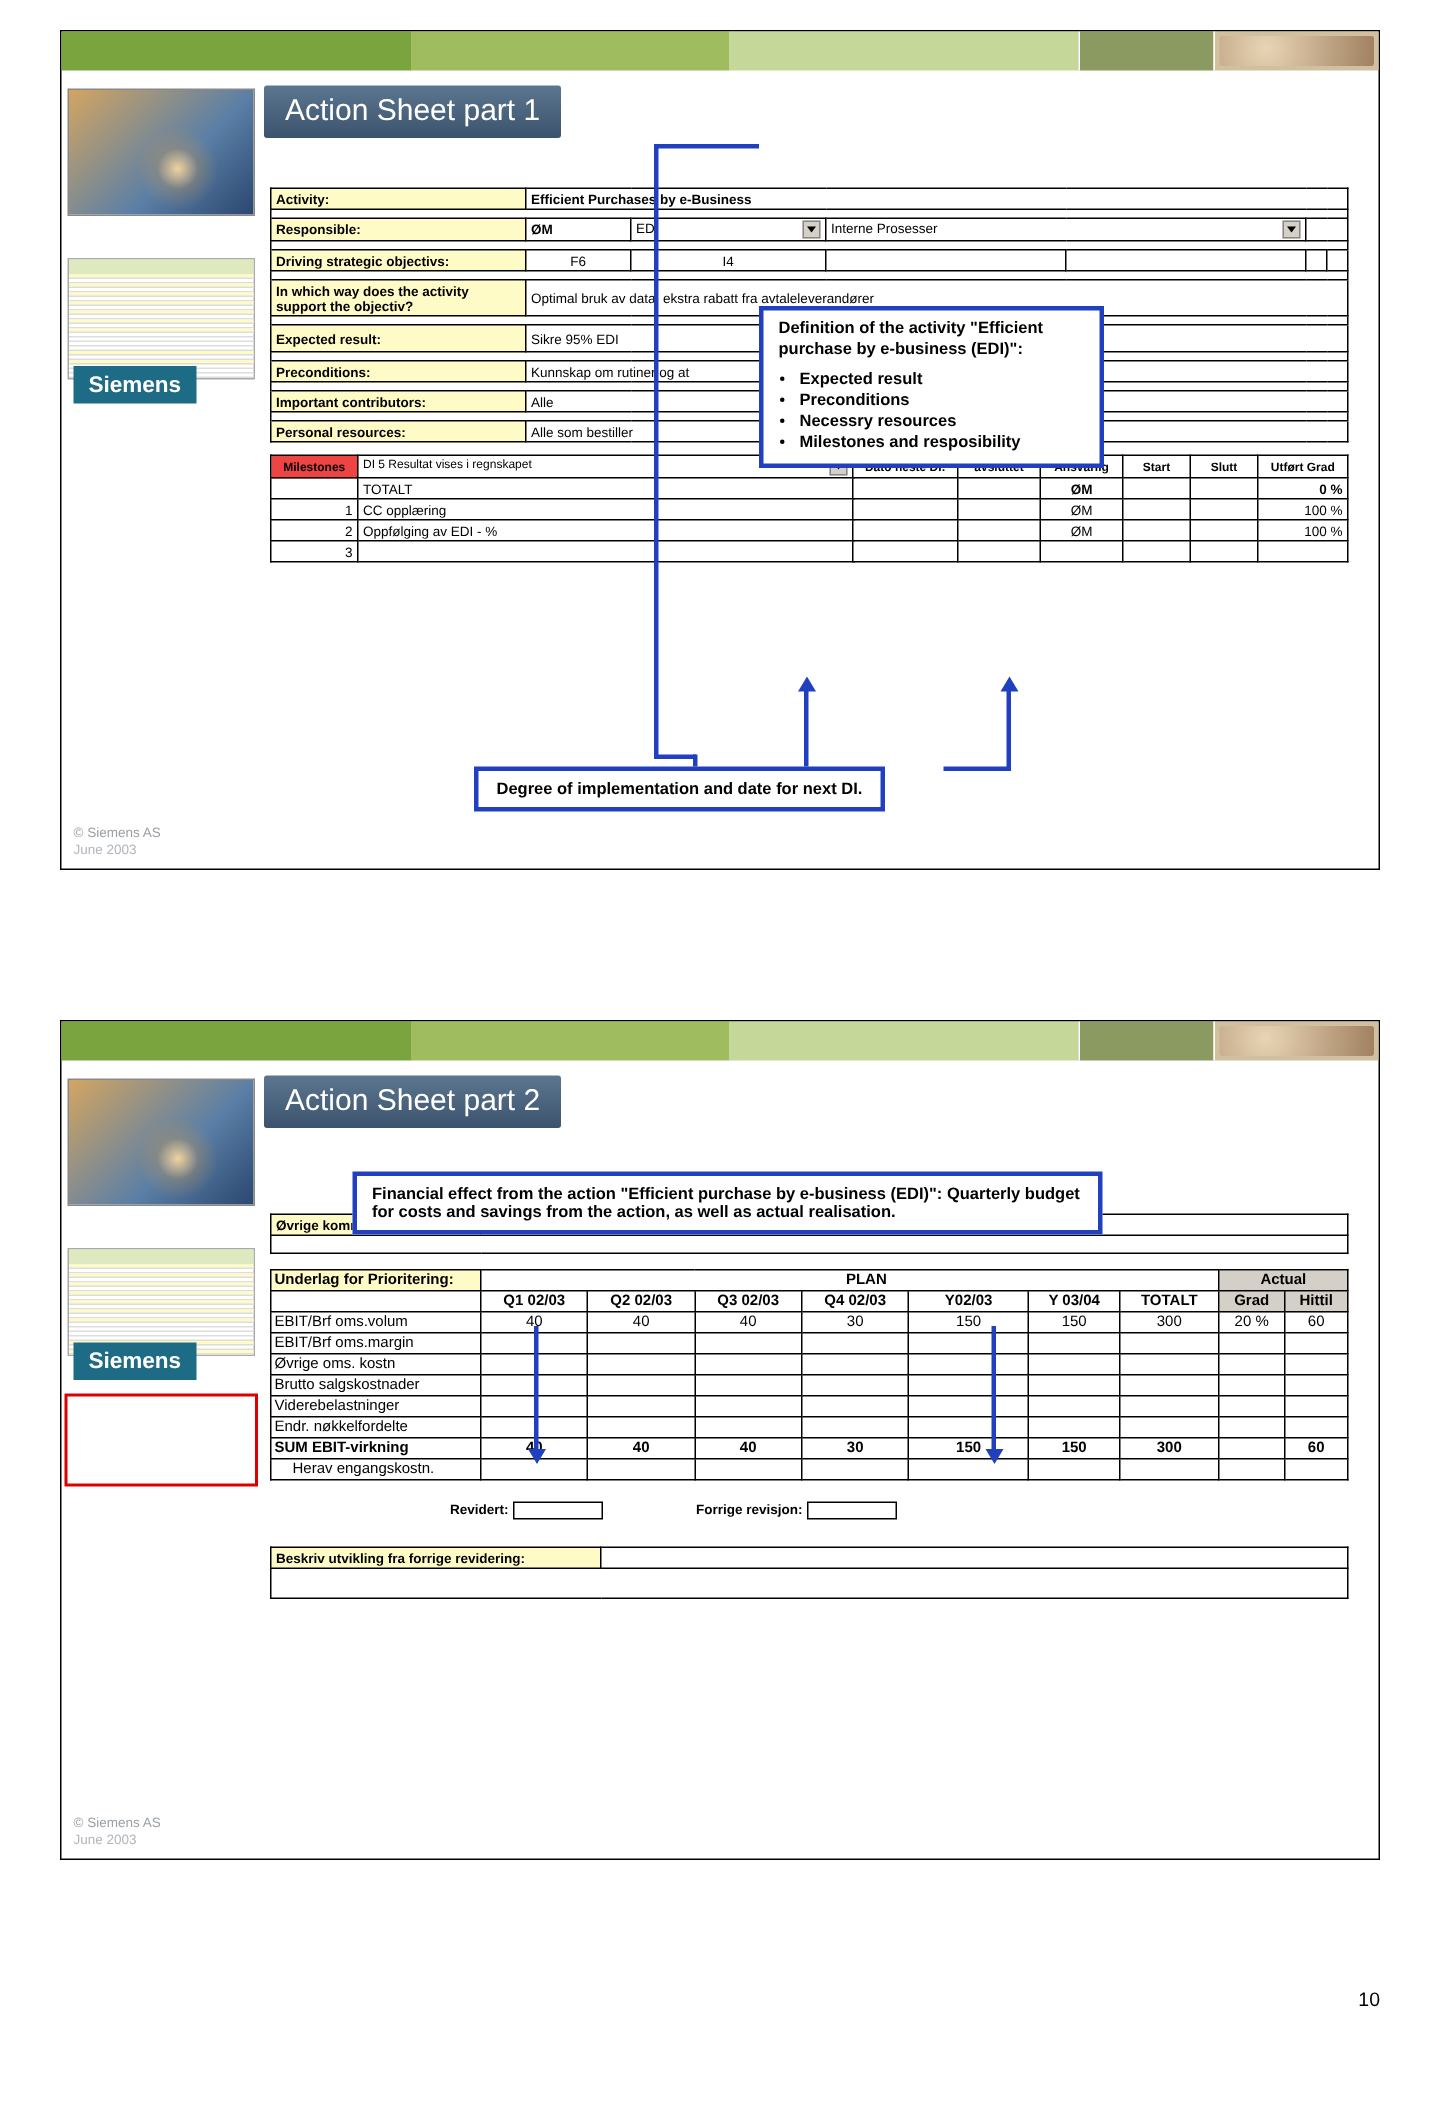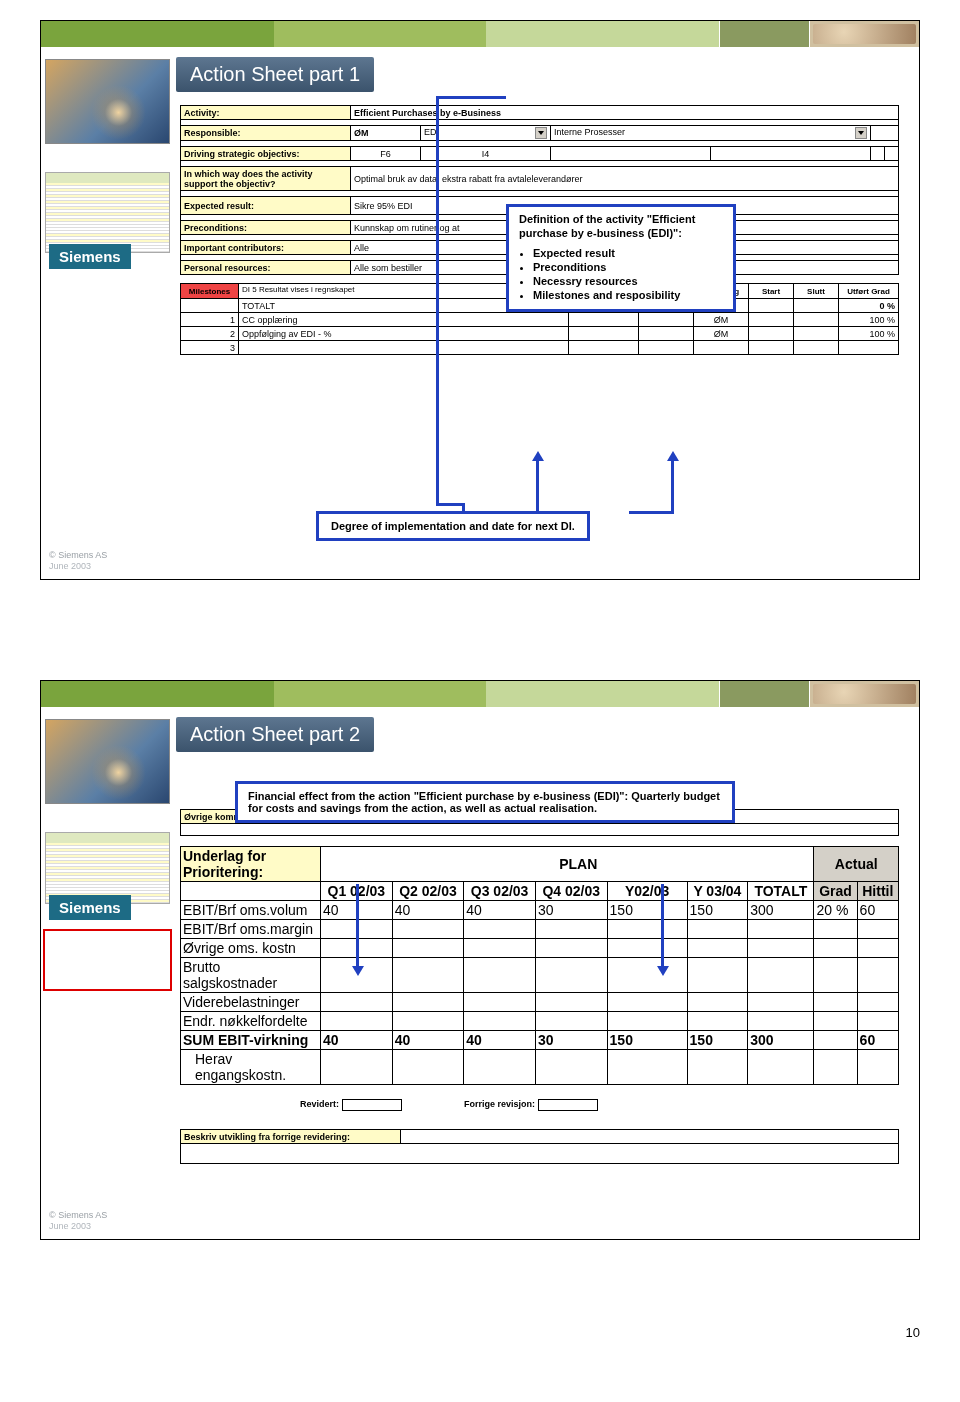--- a/index.html
+++ b/index.html
@@ -74,21 +74,21 @@
     top: 36px;
     background: #4c657e;
     background: linear-gradient(#5d7690, #3b536c);
     color: #fff;
     font-size: 20px;
     padding: 6px 14px;
     border-radius: 2px;
   }
   .content {
     margin-left: 135px;
-    margin-top: 54px;
+    margin-top: 74px;
     padding: 4px 20px 20px 4px;
   }
   .form-table {
     border-collapse: collapse;
     width: 100%;
     font-size: 9px;
   }
   .form-table td, .form-table th {
     border: 1px solid #000;
     padding: 1px 3px;
@@ -146,24 +146,24 @@
   }
   .footer-note .c { color: #9aa0a6; }
   .footer-note .d { color: #b0b6bc; }
   .redbox { position:absolute; border:2px solid #d00; }
   .page-num {
     position: absolute;
     right: 40px;
     bottom: 20px;
     font-size: 13px;
   }
-  .ftbl { border-collapse: collapse; width:100%; font-size:14px; }
+  .ftbl { border-collapse: collapse; width:100%; font-size:10px; }
   .ftbl td, .ftbl th { border:1px solid #000; padding:1px 2px; height:13px; }
   .ftbl .rowlbl { background:#fff; text-align:left; }
-  .ftbl .num { text-align:left; }
+  .ftbl .num { text-align:center; }
   .ftbl .hdr td { background:#fff; font-weight:bold; text-align:center; }
   .ftbl .sechdr { background:#fffbc7; font-weight:bold; }
   .ftbl .plan-hdr { text-align:center; font-weight:bold;padding-left:24px; }
   .ftbl .act-hdr  { background:#d4d0c8; text-align:center; font-weight:bold; }
 </style>
 </head>
 <body>
 
 <div class="slide" style="height:560px;">
   <div class="top-band">

